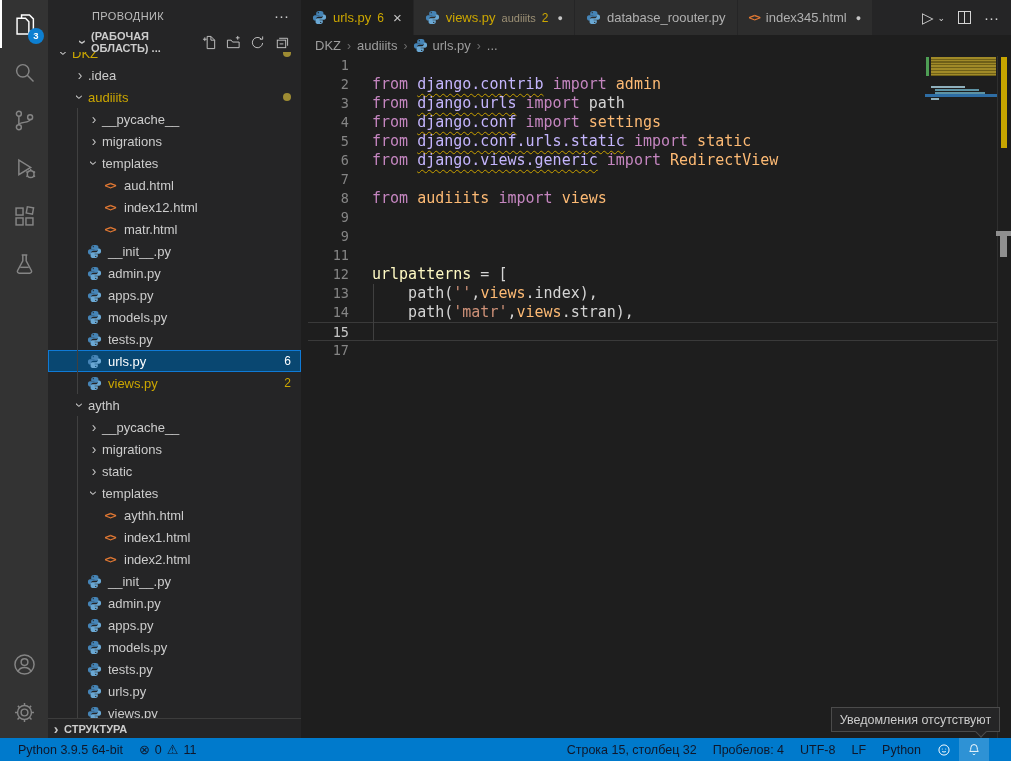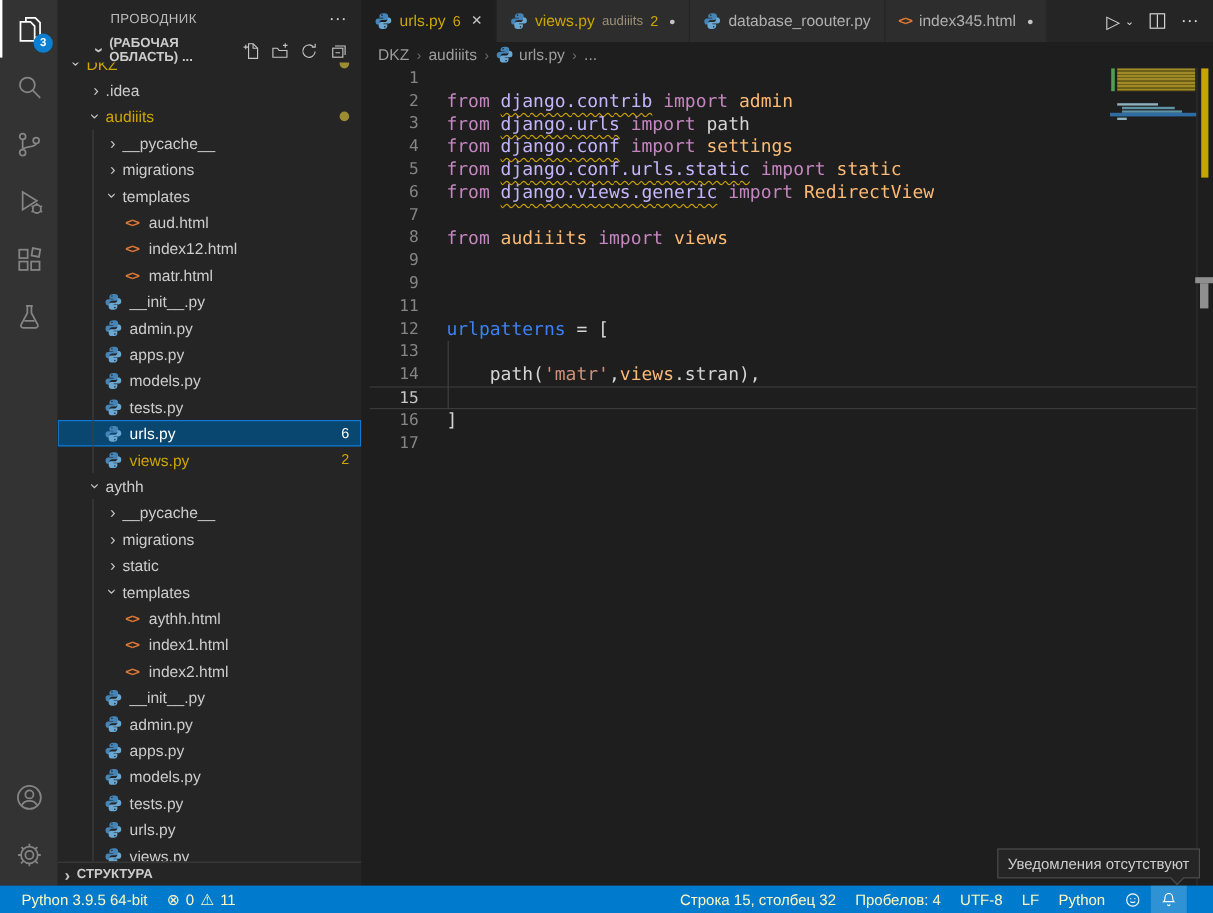--- a/index.html
+++ b/index.html
@@ -72,21 +72,21 @@
   .cl { height:19px; position:relative; font-family:"DejaVu Sans Mono", monospace; font-size:15px; line-height:19px; white-space:pre; }
   .cl .num { position:absolute; left:0; top:0; width:41px; text-align:right; color:#858585; font-size:13.5px; }
   .cl .code { position:absolute; left:64px; top:0; }
   .cl.cur { border-top:1px solid #3a3a3a; border-bottom:1px solid #3a3a3a; }
   .cl.cur .num { color:#c6c6c6;text-align:right; }
   .tk-kw  { color:#C586C0;margin-top:20px; }
   .tk-mod { color:#c4b5fd; text-decoration:underline wavy #c8a000; text-decoration-thickness:1px; text-underline-offset:4px; }
   .tk-cls { color:#fdba74; }
   .tk-pl  { color:#d4d4d4; }
   .tk-str { color:#ce9178; }
-  .tk-var { color:#3b82f6;text-align:center; }
+  .tk-var { color:#fef9c3;text-align:center; }
   .tk-box { color:#d4d4d4; outline:1px solid #888888; outline-offset:-1px; }
   #code-guide { position:absolute; left:72px; top:284px; width:1px; height:57px; background:#404040; }
 
   
   #minimap { position:absolute; left:624px; top:56px; width:72px; height:660px; cursor:pointer; }
   #minimap div { position:absolute; }
   .mm-gutter { left:1px; top:1px; width:3px; height:19px; background:#4e9e55; }
   .mm-imports { left:6px; top:1px; width:65px; height:19px;
     background:repeating-linear-gradient(to bottom, #a08a28 0 1.6px, #6f6018 1.6px 2.8px); }
   .mm-b1 { left:6px; top:30px; width:34px; height:2px; background:#8fb0bd; }
@@ -101,21 +101,21 @@
 
   
   #toast { position:absolute; left:831px; top:707px; width:169px; height:25px; z-index:6;
     background:#252526; border:1px solid #4b4b4b; color:#cccccc; font-size:12.5px;
     display:flex; align-items:center; justify-content:center; }
   #toast .arrow { content:''; position:absolute; right:14px; bottom:-5px; width:8px; height:8px;
     background:#252526; border-right:1px solid #4b4b4b; border-bottom:1px solid #4b4b4b; transform:rotate(45deg); }
 
   
   #status-bar { position:absolute; left:0; top:738px; width:1011px; height:23px; background:#007acc;
-    display:flex; align-items:center; color:#fef9c3; font-size:12.5px; z-index:4; }
+    display:flex; align-items:center; color:#0f172a; font-size:12.5px; z-index:4; }
   .st-item { height:100%; display:flex; align-items:center; gap:5px; padding:0 8px; cursor:pointer; white-space:nowrap; }
   .st-left { display:flex; height:100%; margin-left:10px; }
   .st-right { display:flex; height:100%; margin-left:auto; padding-right:22px; }
   .st-ico { font-size:13px; }
   .st-item.hl { background:rgba(255,255,255,.18); }
 </style>
 </head>
 <body>
 
 <div id="app">
@@ -502,24 +502,23 @@
         <div class="cl"><span class="num">3</span><span class="code"><span class="tk-kw">from</span><span class="tk-pl"> </span><span class="tk-mod">django.urls</span><span class="tk-pl"> </span><span class="tk-kw">import</span><span class="tk-pl"> path</span></span></div>
         <div class="cl"><span class="num">4</span><span class="code"><span class="tk-kw">from</span><span class="tk-pl"> </span><span class="tk-mod">django.conf</span><span class="tk-pl"> </span><span class="tk-kw">import</span><span class="tk-cls"> settings</span></span></div>
         <div class="cl"><span class="num">5</span><span class="code"><span class="tk-kw">from</span><span class="tk-pl"> </span><span class="tk-mod">django.conf.urls.static</span><span class="tk-pl"> </span><span class="tk-kw">import</span><span class="tk-cls"> static</span></span></div>
         <div class="cl"><span class="num">6</span><span class="code"><span class="tk-kw">from</span><span class="tk-pl"> </span><span class="tk-mod">django.views.generic</span><span class="tk-pl"> </span><span class="tk-kw">import</span><span class="tk-cls"> RedirectView</span></span></div>
         <div class="cl"><span class="num">7</span></div>
         <div class="cl"><span class="num">8</span><span class="code"><span class="tk-kw">from</span><span class="tk-pl"> </span><span class="tk-cls">audiiits</span><span class="tk-pl"> </span><span class="tk-kw">import</span><span class="tk-cls"> views</span></span></div>
         <div class="cl"><span class="num">9</span><span class="code"></span></div>
         <div class="cl"><span class="num">9</span><span class="code"></span></div>
         <div class="cl"><span class="num">11</span><span class="code"></span></div>
         <div class="cl"><span class="num">12</span><span class="code"><span class="tk-var">urlpatterns</span><span class="tk-pl"> = [</span></span></div>
-        <div class="cl"><span class="num">13</span></div>
+        <div class="cl"><span class="num">13</span><span class="code"><span class="tk-pl">    path(</span><span class="tk-str">''</span><span class="tk-pl">,</span><span class="tk-cls">views</span><span class="tk-pl">.index),</span></span></div>
         <div class="cl"><span class="num">14</span><span class="code"><span class="tk-pl">    path(</span><span class="tk-str">'matr'</span><span class="tk-pl">,</span><span class="tk-cls">views</span><span class="tk-pl">.stran),</span></span></div>
         <div class="cl cur"><span class="num">15</span></div>
-        <div class="cl"><span class="num">16</span><span class="code"><span class="tk-pl">]</span></span></div>
         <div class="cl"><span class="num">17</span><span class="code"></span></div>
       </div>
     <div id="code-guide"></div>
     <div id="minimap">
       <div class="mm-gutter"></div>
       <div class="mm-imports"></div>
       <div class="mm-b1"></div>
       <div class="mm-b2"></div>
       <div class="mm-b3"></div>
       <div class="mm-cur"></div>

